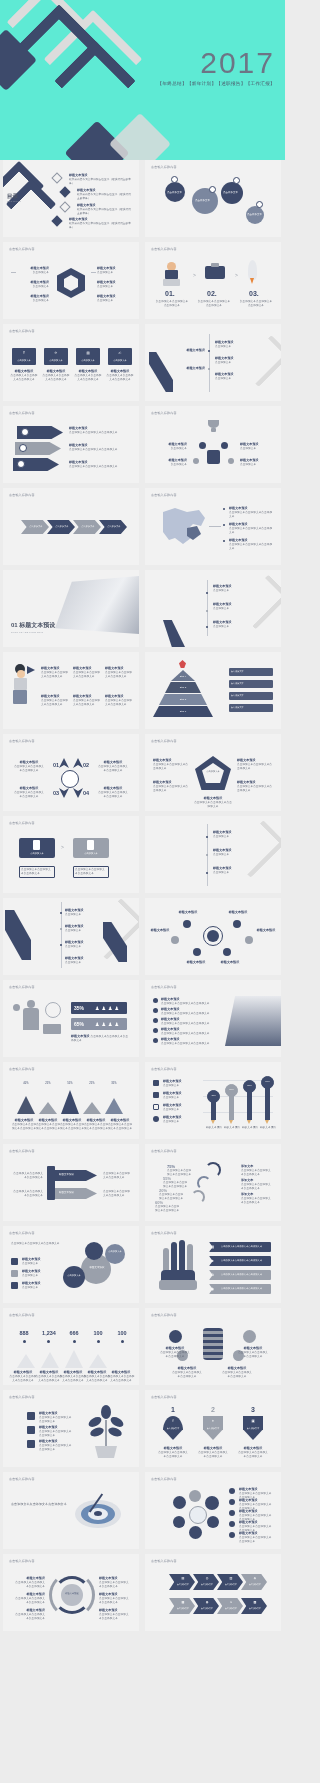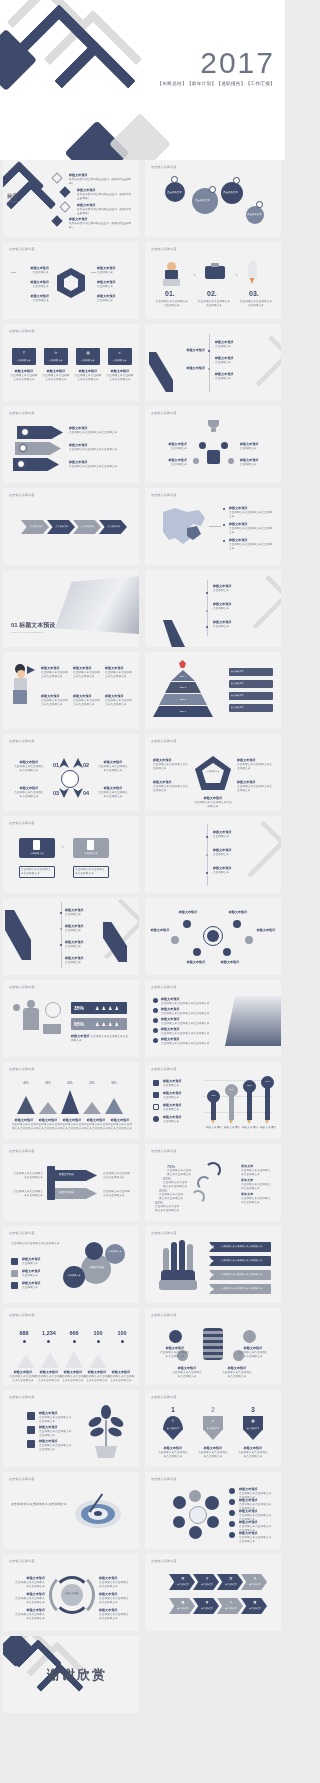--- a/index.html
+++ b/index.html
@@ -3,21 +3,21 @@
 <meta charset="utf-8">
 <style>
   * { box-sizing: border-box; margin:0; padding:0; }
   html,body { background:#ececec; }
   body {
     width:285px; height:1783px; position:relative; overflow:hidden;
     font-family:"Liberation Sans","DejaVu Sans",sans-serif;
     color:#3d4a6b;
   }
   
-  .hero { position:relative; width:285px; height:160px; background:#ffffff; overflow:hidden; }
+  .hero { position:relative; width:285px; height:160px; background:#5eead4; overflow:hidden; }
   .hero .shape { position:absolute; }
   .navy { background:#3d4a6b; }
   .grey { background:#dadada; }
   .chev-out {
     position:absolute; border:11px solid #3d4a6b; border-right:0; border-bottom:0;
     transform:rotate(45deg); border-radius:3px;
   }
   .chev-grey {
     position:absolute; border:9px solid #dcdcdc; border-right:0; border-bottom:0;
     transform:rotate(45deg); border-radius:3px;
@@ -702,24 +702,16 @@
     <div class="wtx" style="left:28px;top:29px;width:20px;text-align:center;font-size:1.9px;">点击添加文本</div>
     <div class="wtx" style="left:52px;top:29px;width:20px;text-align:center;font-size:1.9px;">点击添加文本</div>
     <div class="wtx" style="left:76px;top:29px;width:20px;text-align:center;font-size:1.9px;">点击添加文本</div>
     <div class="wtx" style="left:100px;top:29px;width:20px;text-align:center;font-size:1.9px;">点击添加文本</div>
     <div class="wtx" style="left:28px;top:53px;width:20px;text-align:center;font-size:1.9px;">点击添加文本</div>
     <div class="wtx" style="left:52px;top:53px;width:20px;text-align:center;font-size:1.9px;">点击添加文本</div>
     <div class="wtx" style="left:76px;top:53px;width:20px;text-align:center;font-size:1.9px;">点击添加文本</div>
     <div class="wtx" style="left:100px;top:53px;width:20px;text-align:center;font-size:1.9px;">点击添加文本</div>
   </div>
 
-  <div class="slide">
-    <div class="shape chev-grey" style="left:10px;top:-4px;width:34px;height:34px;border-width:7px;"></div>
-    <div class="shape chev-grey" style="left:32px;top:14px;width:44px;height:44px;border-width:7px;"></div>
-    <div class="shape chev-out" style="left:18px;top:10px;width:34px;height:34px;border-width:7px;"></div>
-    <div class="shape chev-out" style="left:40px;top:34px;width:34px;height:34px;border-width:7px;"></div>
-    <div class="shape navy" style="left:-10px;top:20px;width:26px;height:26px;border-radius:3px;transform:rotate(45deg);"></div>
-    <div class="thanks">谢谢欣赏</div>
-  </div>
 
   <div class="slide blank"></div>
 
 </div>
 
 </body></html>

